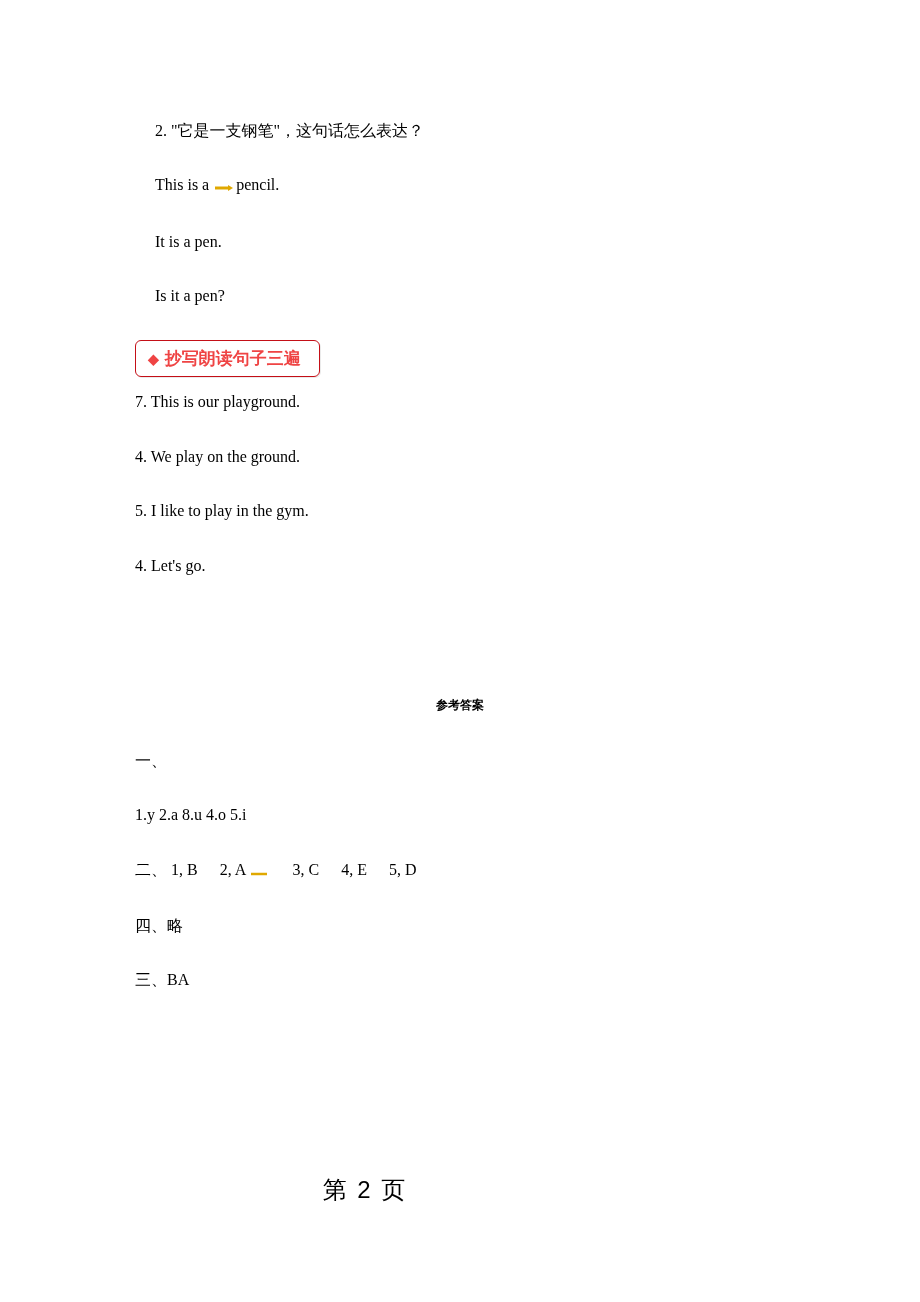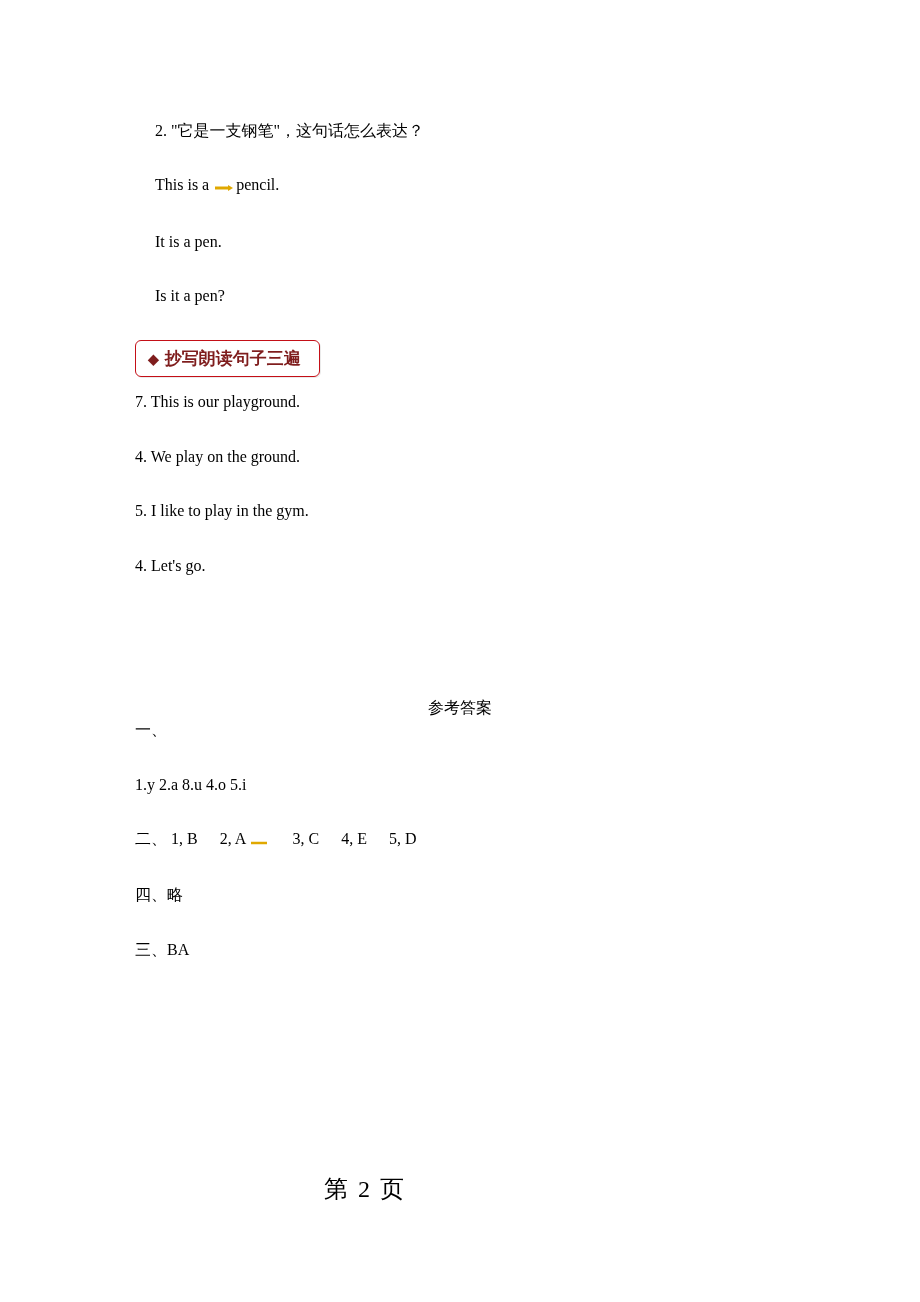--- a/index.html
+++ b/index.html
@@ -34,57 +34,58 @@
   .inline-icon {
     display: inline-block;
     vertical-align: -2px;
     margin: 0 3px 0 2px;
   }
   .section-badge {
     display: inline-block;
     border: 1.5px solid #c40f17;
     border-radius: 6px;
     padding: 6px 18px 6px 12px;
-    color: #7f1d1d;
+    color: #ef4444;
     font-family: "SimHei", "Microsoft YaHei", sans-serif;
     font-size: 17px;
     font-weight: bold;
     box-shadow: 1px 1px 0 rgba(0,0,0,0.08);
     margin: 0 0 14px 0;
   }
   .section-badge .diamond {
     font-size: 14px;
     margin-right: 6px;
   }
   .copy-list .line {
     margin-bottom: 32px;
   }
   .answer-title {
     text-align: center;
     font-family: "SimHei", "Microsoft YaHei", sans-serif;
-    font-weight: normal;
-    font-size: 16px;
+    font-weight: bold;
+    font-size: 12px;
     margin-top: 120px;
+    margin-bottom: 36px;
   }
   .ans-line {
     margin-bottom: 32px;
   }
   .ans-two {
     display: inline;
   }
   .ans-two span.seg {
     margin-right: 18px;
   }
   .pagefoot {
     position: absolute;
     bottom: 95px;
     left: 0;
     width: 730px;
     text-align: center;
-    font-family: Liberation Serif, serif;
+    font-family: Liberation Sans, sans-serif;
     font-size: 24px;
     letter-spacing: 2px;
   }
 </style>
 </head>
 <body>
 
 <div class="page">
 
   <div class="q2 line">2.   "它是一支钢笔"，这句话怎么表达？</div>

